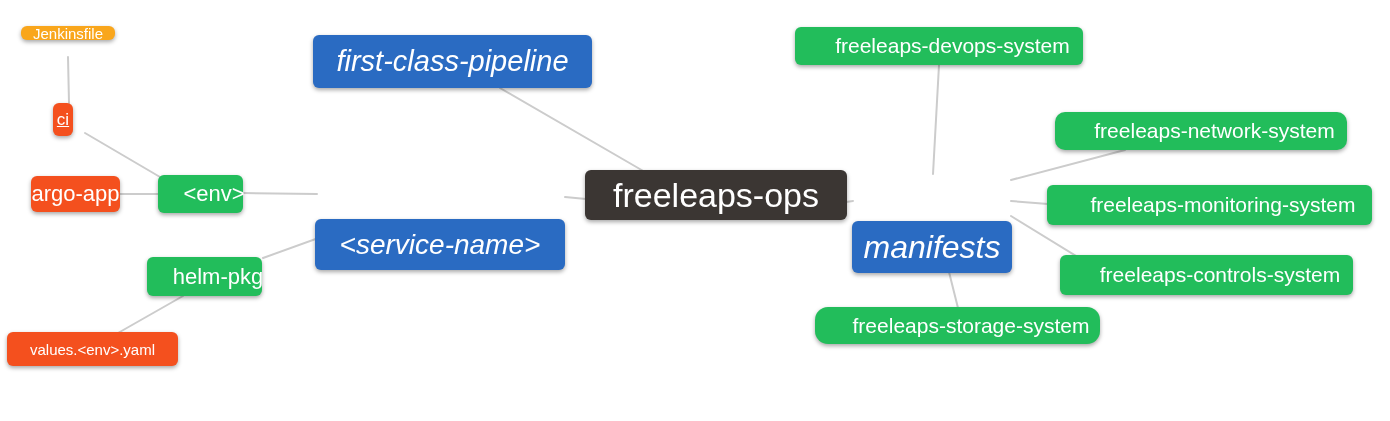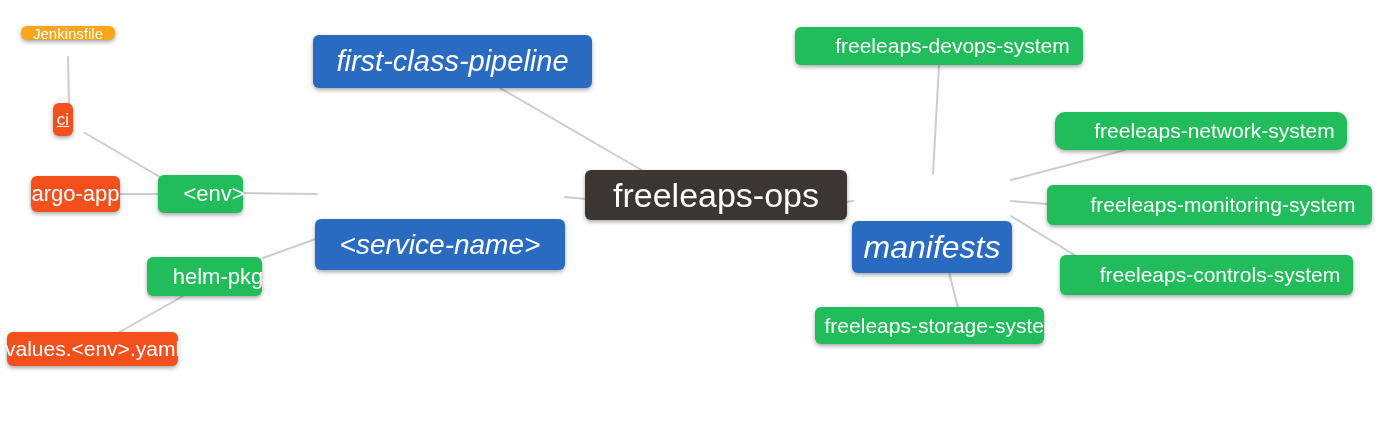--- a/index.html
+++ b/index.html
@@ -75,33 +75,33 @@
   <div class="node c-amber" style="left:21px;  top:26px;  width:94px;  height:14px; font-size:15px;">Jenkinsfile</div>
 
   <div class="node c-red" style="left:53px;  top:103px; width:20px;  height:33px; font-size:17px;text-decoration:underline;">ci</div>
 
   <div class="node c-red" style="left:31px;  top:176px; width:89px;  height:36px; font-size:22px;">argo-app</div>
 
   <div class="node c-green" style="left:158px; top:175px; width:85px;  height:38px; font-size:22px;">&lt;env&gt;</div>
 
   <div class="node c-green" style="left:147px; top:257px; width:115px; height:39px; font-size:22px;">helm-pkg</div>
 
-  <div class="node c-red" style="left:7px;   top:332px; width:171px; height:34px; font-size:21px;">values.&lt;env&gt;.yaml</div>
+  <div class="node c-red" style="left:7px;   top:332px; width:171px; height:34px; font-size:15px;">values.&lt;env&gt;.yaml</div>
 
   <div class="node c-blue" style="left:313px; top:35px;  width:279px; height:53px; font-size:29px;">first-class-pipeline</div>
 
   <div class="node c-blue" style="left:315px; top:171px; width:250px; height:51px; font-size:28px;margin-top:48px;">&lt;service-name&gt;</div>
 
   <div class="node c-dark" style="left:585px; top:170px; width:262px; height:50px; font-size:34px;">freeleaps-ops</div>
 
   <div class="node c-blue" style="left:852px; top:173px; width:160px; height:52px; font-size:32px;margin-top:48px;">manifests</div>
 
   <div class="node c-green" style="left:795px;  top:27px;  width:288px; height:38px; font-size:21px;">freeleaps-devops-system</div>
 
   <div class="node c-green" style="left:1055px; top:112px; width:292px; height:38px; font-size:21px;border-radius:10px;">freeleaps-network-system</div>
 
   <div class="node c-green" style="left:1047px; top:185px; width:325px; height:40px; font-size:21px;">freeleaps-monitoring-system</div>
 
   <div class="node c-green" style="left:1060px; top:255px; width:293px; height:40px; font-size:21px;">freeleaps-controls-system</div>
 
-  <div class="node c-green" style="left:815px;  top:307px; width:229px; height:37px; font-size:21px;">freeleaps-storage-system</div>
+  <div class="node c-green" style="left:815px;  top:307px; width:285px; height:37px; font-size:21px;border-radius:13px;">freeleaps-storage-system</div>
 
 </div>
 
 </body></html>

